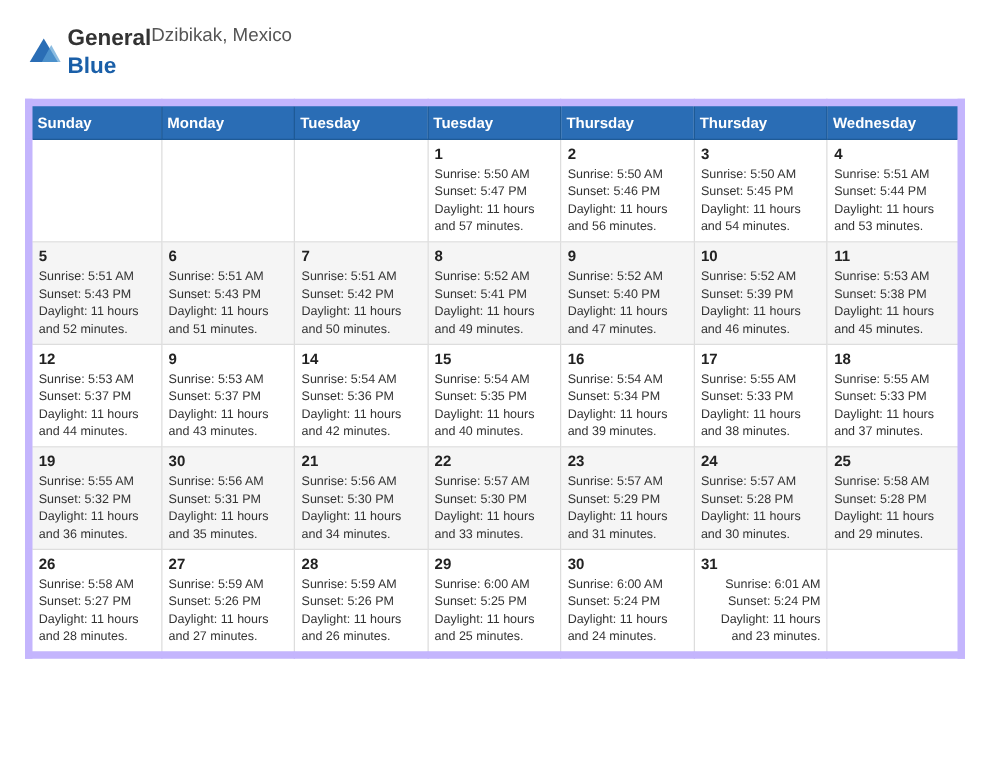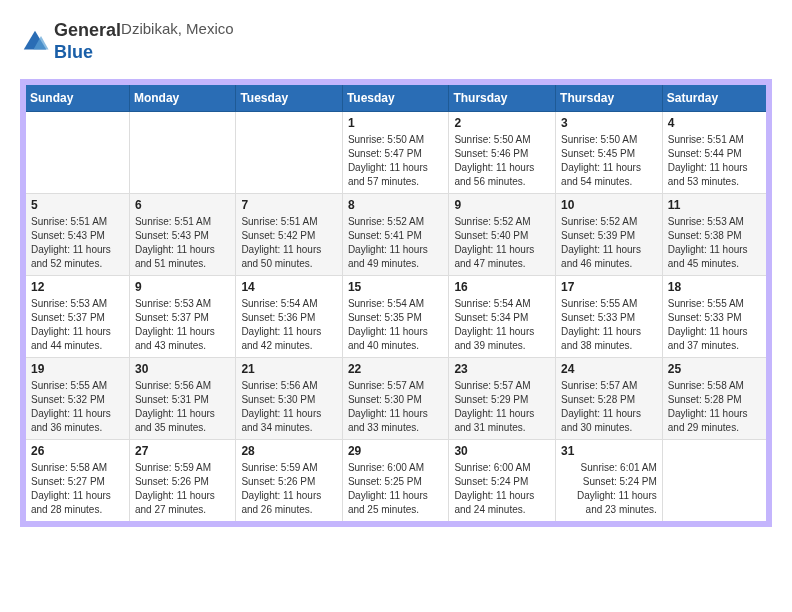--- a/index.html
+++ b/index.html
@@ -106,21 +106,21 @@
 
 <table class="calendar">
   <thead>
     <tr>
     <th>Sunday</th>
         <th>Monday</th>
         <th>Tuesday</th>
         <th>Tuesday</th>
         <th>Thursday</th>
         <th>Thursday</th>
-        <th>Saturday</th>
+        <th>Wednesday</th>
       </tr>
   </thead>
   <tbody id="calendar-body">
   <tr>
         <td class="empty-cell"></td>
         <td class="empty-cell"></td>
         <td class="empty-cell"></td>
         <td>
           <div class="day-num">1</div>
           <div class="day-info" style="white-space: pre-line;">Sunrise: 5:50 AM

